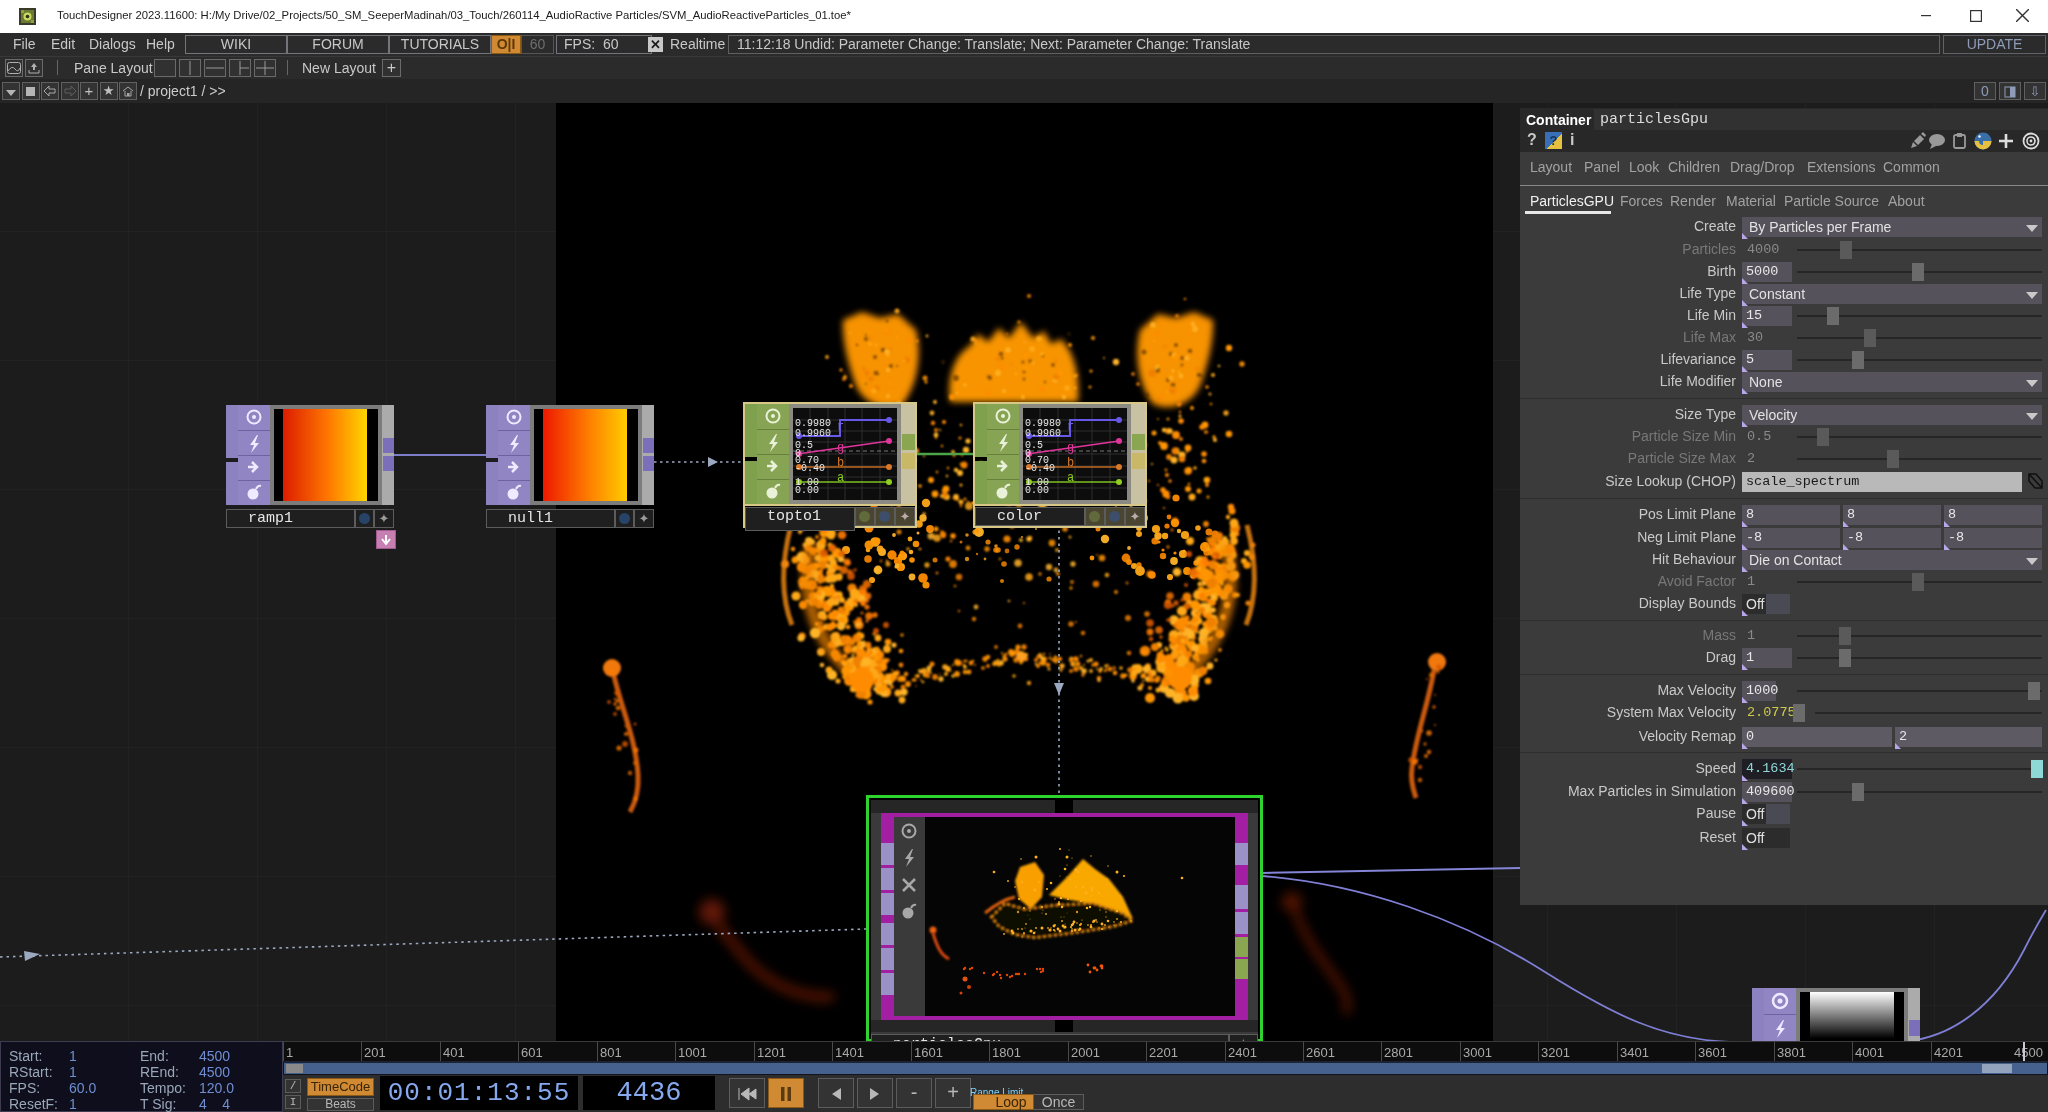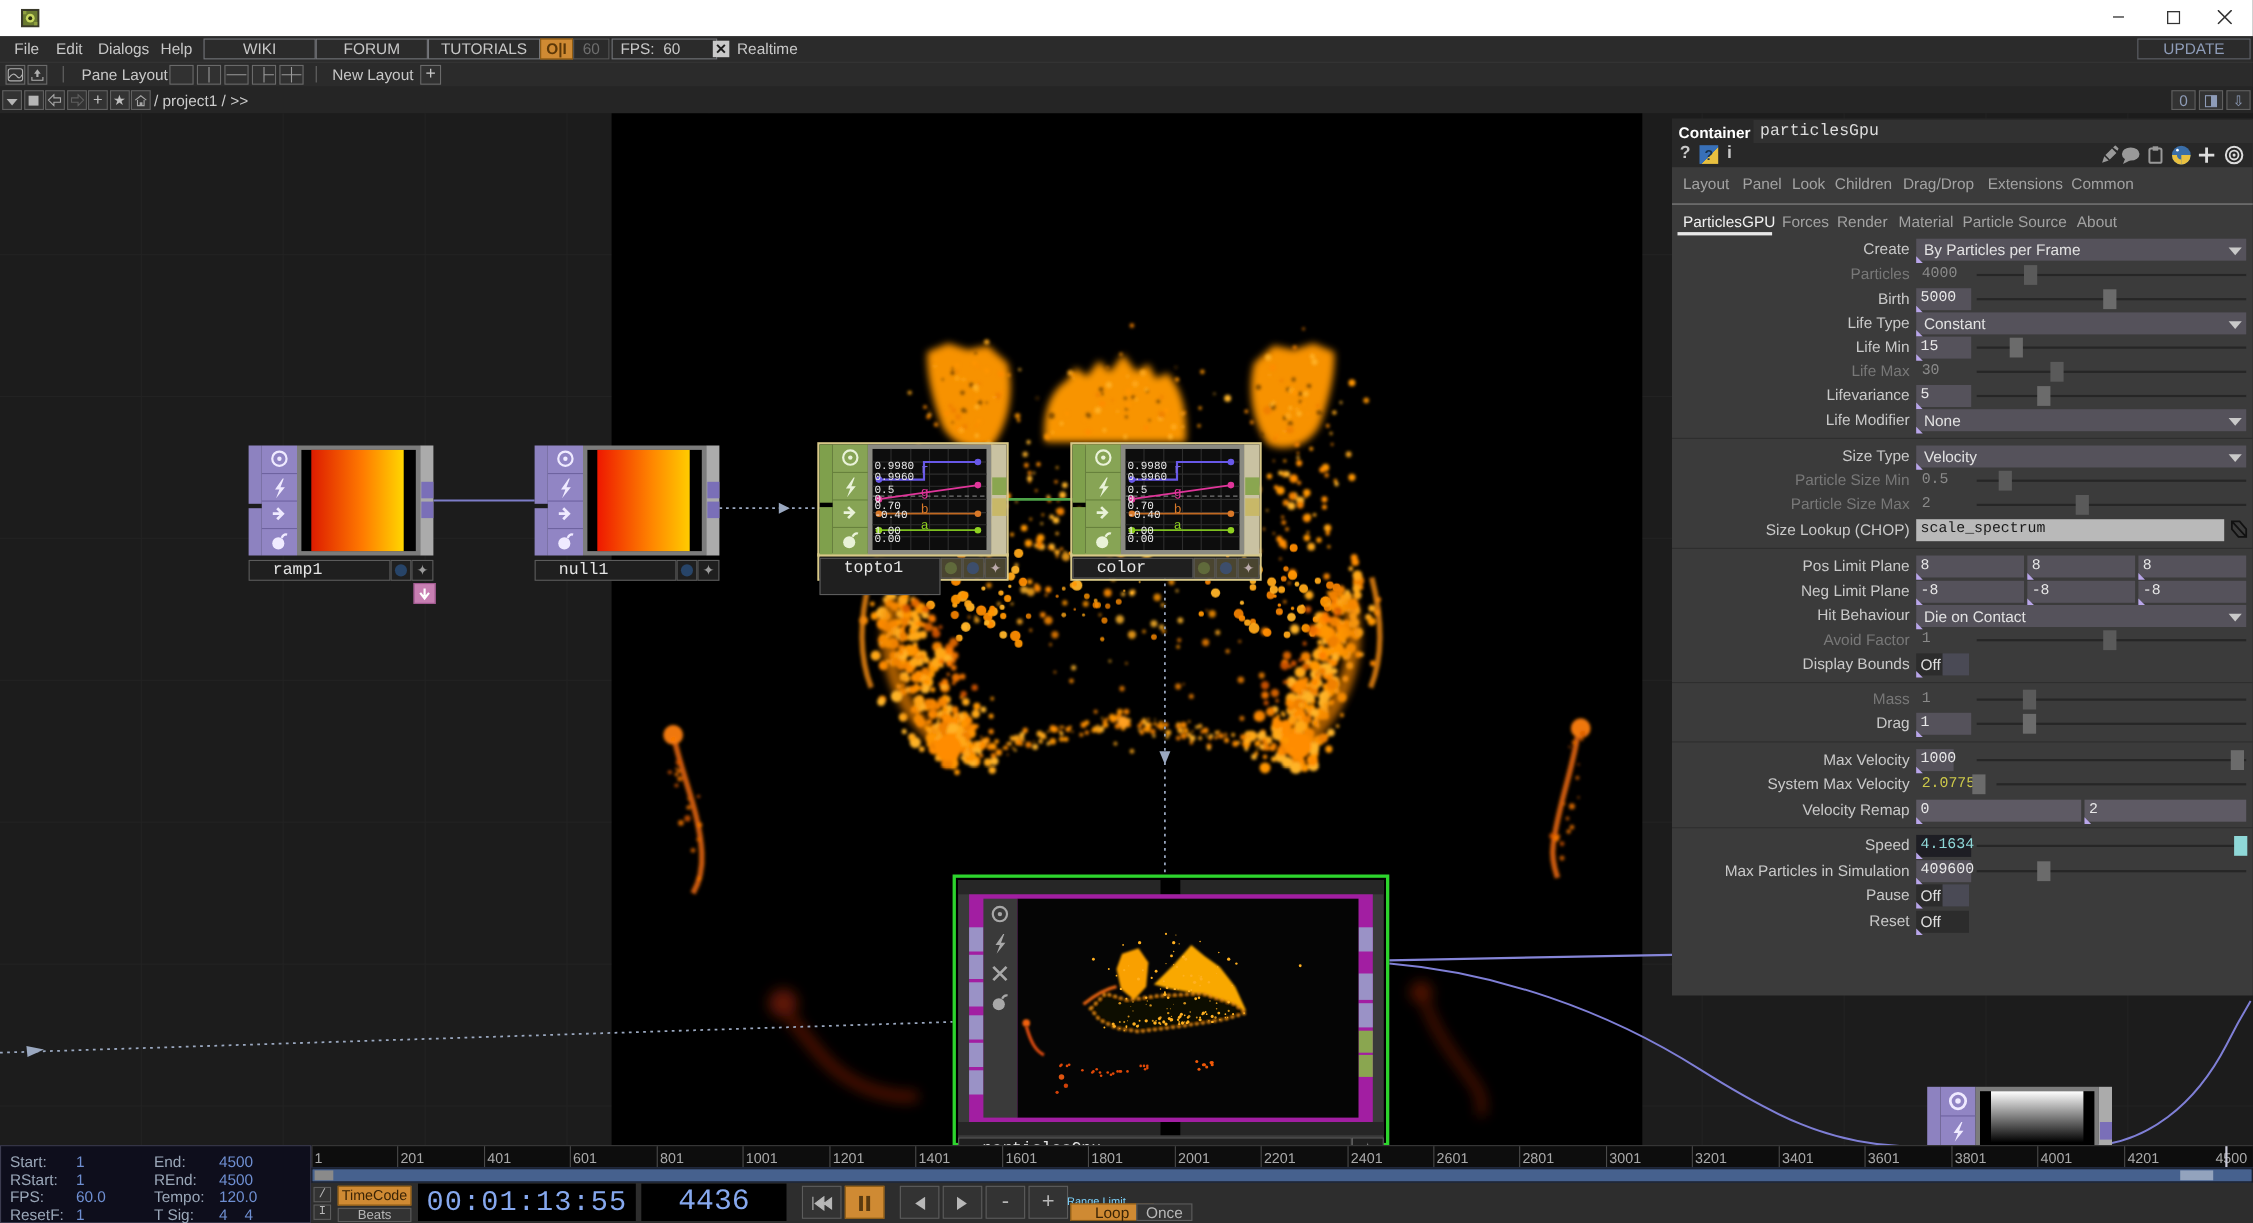--- a/index.html
+++ b/index.html
@@ -59,20 +59,21 @@
 <div id="root">
 <div id="titlebar" class="abs">
 <svg class="abs" style="left:19px;top:8px" width="17" height="17">
         <rect x="0" y="0" width="17" height="17" fill="#3a3a2a"></rect>
         <rect x="2" y="2" width="13" height="13" fill="#6a7a30"></rect>
         <circle cx="8.5" cy="8.5" r="4" fill="#c8d860"></circle>
         <circle cx="8.5" cy="8.5" r="1.8" fill="#2a3010"></circle>
         <rect x="2" y="2" width="3" height="3" fill="#90a040"></rect>
         <rect x="12" y="12" width="3" height="3" fill="#90a040"></rect>
       </svg>
+<div class="abs" id="titletext">TouchDesigner 2023.11600: H:/My Drive/02_Projects/50_SM_SeeperMadinah/03_Touch/260114_AudioRactive Particles/SVM_AudioReactiveParticles_01.toe*</div>
 <div class="abs winbtn" style="left:1921px;top:4px;font-size:18px">–</div>
 <svg class="abs" style="left:1970px;top:10px" width="12" height="12">
         <rect x="0.5" y="0.5" width="11" height="11" fill="none" stroke="#333" stroke-width="1.4"></rect>
       </svg>
 <svg class="abs" style="left:2016px;top:9px" width="13" height="13">
         <path d="M0,0 L13,13 M13,0 L0,13" stroke="#333" stroke-width="1.4"></path>
       </svg>
 </div>
 <div id="menubar" class="abs">
 <div class="abs mitem" style="left:13px">File</div>
@@ -80,20 +81,21 @@
 <div class="abs mitem" style="left:89px">Dialogs</div>
 <div class="abs mitem" style="left:146px">Help</div>
 <div class="abs mbox" style="left:185px;width:102px">WIKI</div>
 <div class="abs mbox" style="left:287px;width:102px">FORUM</div>
 <div class="abs mbox" style="left:389px;width:102px">TUTORIALS</div>
 <div class="abs mbox" style="left:491px;width:30px;background:#cf8a33;border-color:#8a5a16;color:#5c3808;font-weight:bold">O|I</div>
 <div class="abs mbox" style="left:521px;width:33px;color:#6e6e6e;border-color:#555">60</div>
 <div class="abs mbox" style="left:556px;width:96px;text-align:left;padding-left:7px">FPS:&nbsp; 60</div>
 <div class="abs" style="left:648px;top:4px;width:15px;height:15px;background:#c9c9c9;color:#1a1a1a;font-size:13px;text-align:center;line-height:15px;font-weight:bold">✕</div>
 <div class="abs mitem" style="left:670px">Realtime</div>
+<div class="abs mbox" style="left:728px;width:1212px;text-align:left;padding-left:8px;border-color:#606060">11:12:18 Undid: Parameter Change: Translate; Next: Parameter Change: Translate</div>
 <div class="abs mbox" style="left:1943px;width:103px;color:#8e9cb8;border-color:#60636a">UPDATE</div>
 </div>
 <div id="panebar" class="abs">
 <div class="abs tbtn" style="left:5px;width:18px"><svg width="16" height="16">
           <rect x="1.5" y="2.5" width="13" height="11" rx="2" fill="none" stroke="#b0b0b0"></rect>
           <path d="M2,11 Q6,5 9,9 T14,8" fill="none" stroke="#b0b0b0"></path>
         </svg></div>
 <div class="abs tbtn" style="left:25px;width:18px"><svg width="16" height="16">
           <path d="M8,3 L11,7 L9,7 L9,10 L7,10 L7,7 L5,7 Z" fill="#b0b0b0"></path>
           <path d="M3,10 L3,13 L13,13 L13,10" fill="none" stroke="#b0b0b0"></path>
@@ -1730,21 +1732,21 @@
           <text x="2" y="40" fill="#e8e8e8" font-size="10" font-family="Liberation Mono,monospace">0.5</text>
           <text x="2" y="48" fill="#e8e8e8" font-size="10" font-family="Liberation Mono,monospace">0</text>
           <text x="2" y="55" fill="#e8e8e8" font-size="10" font-family="Liberation Mono,monospace">0.70</text>
           <text x="2" y="63" fill="#e8e8e8" font-size="10" font-family="Liberation Mono,monospace">-0.40</text>
           <text x="2" y="77" fill="#e8e8e8" font-size="10" font-family="Liberation Mono,monospace">1.00</text>
           <text x="2" y="85" fill="#e8e8e8" font-size="10" font-family="Liberation Mono,monospace">0.00</text>
         </svg>
         <div class="abs" style="left:156px;top:0;width:14px;height:100px;background:#c9c2a2"></div>
         <div class="abs" style="left:157px;top:30px;width:13px;height:16px;background:#8aa650"></div>
         <div class="abs" style="left:157px;top:49px;width:13px;height:16px;background:#c8b868"></div>
-        <div class="abs nodename" style="left:0;top:103px;width:110px;height:34px">topto1</div>
+        <div class="abs nodename" style="left:0;top:103px;width:110px;height:24px">topto1</div>
         <div class="abs" style="left:110px;top:103px;width:20px;height:19px;background:#4a4530;border:1px solid #5c5c5c">
           <div style="width:11px;height:11px;border-radius:50%;background:#6a7a40;margin:3px;opacity:.7"></div>
         </div>
         <div class="abs" style="left:130px;top:103px;width:20px;height:19px;background:#4a4530;border:1px solid #5c5c5c">
           <div style="width:11px;height:11px;border-radius:50%;background:#39507a;margin:3px;opacity:.8"></div>
         </div>
         <div class="abs" style="left:150px;top:103px;width:20px;height:19px;background:#4a4530;border:1px solid #5c5c5c;color:#baa;text-align:center;line-height:17px;font-size:13px">✦</div>
       </div>
 <div class="abs" style="left:975px;top:301px;width:170px;height:122px">
         <div class="abs" style="left:0;top:0;width:170px;height:100px;outline:2px solid #d8c888"></div>

